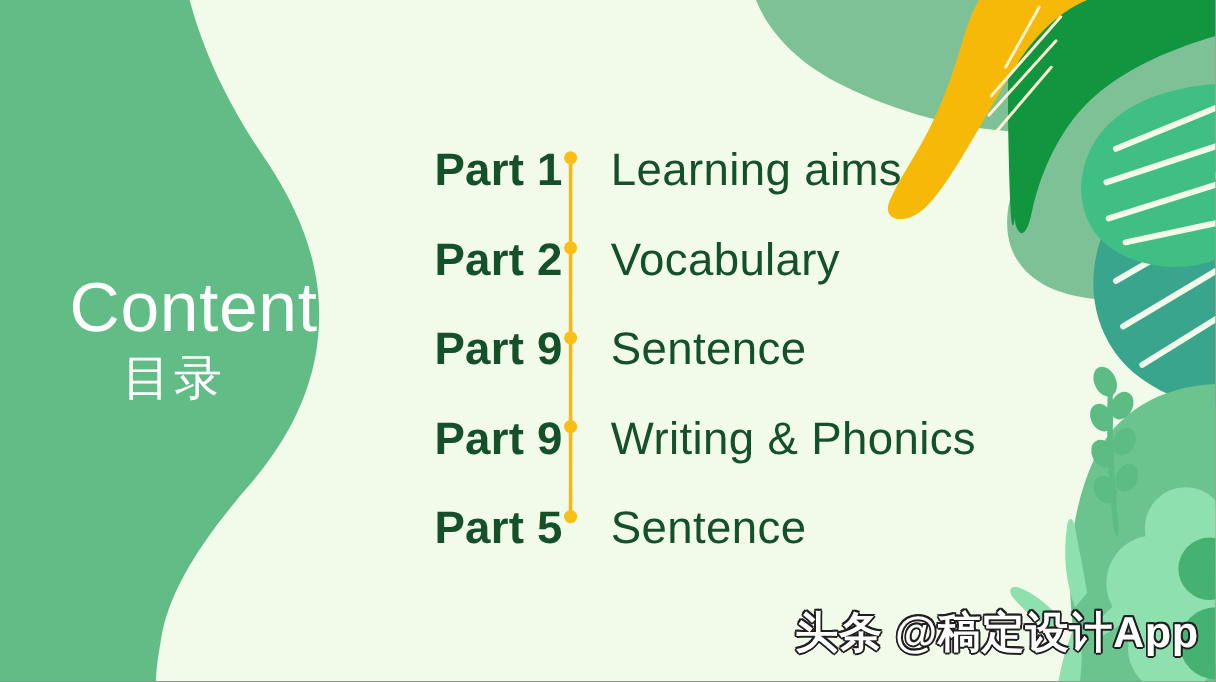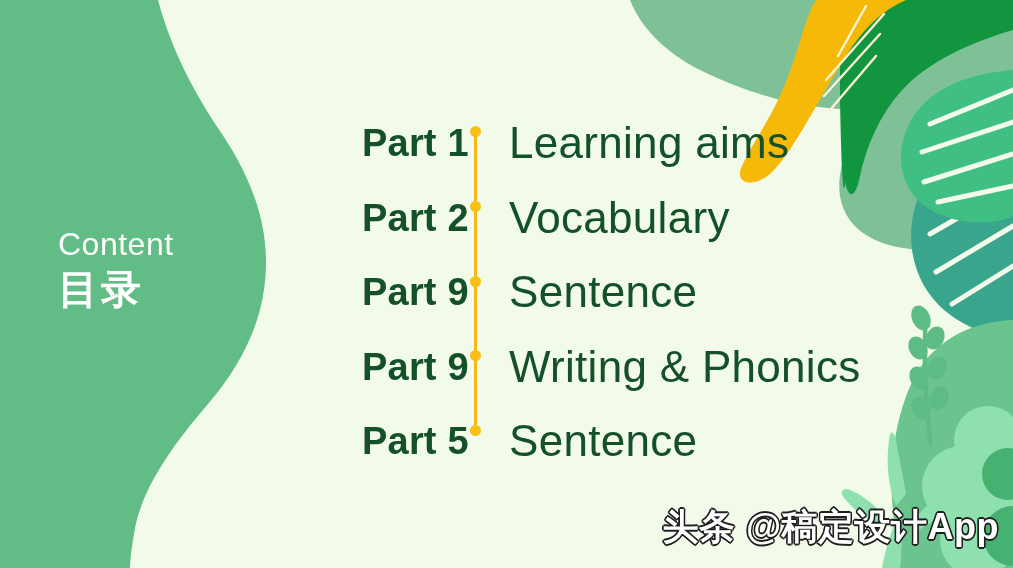--- a/index.html
+++ b/index.html
@@ -29,31 +29,32 @@
   
   .heading {
     position: absolute;
     z-index: 5;
     left: 58px;
     top: 228px;
     color: #ffffff;
     line-height: 1.0;
   }
   .heading .en {
-    font-size: 32px;
+    font-size: 58px;
     font-weight: 300;
     letter-spacing: 0.5px;
     white-space: nowrap;
   }
   .heading .cn {
     font-size: 40px;
-    font-weight: 700;
+    font-weight: 400;
     letter-spacing: 3px;
     margin-top: 9px;
     white-space: nowrap;
+    margin-left: 44px;
   }
 
   
   .toc {
     position: absolute;
     z-index: 5;
     left: 362px;
     top: 106px;
     width: 470px;
   }
@@ -70,21 +71,21 @@
     font-weight: bold;
     color: #14502a;
     letter-spacing: 0.2px;
     white-space: nowrap;
   }
   .part-text {
     position: absolute;
     left: 147px;
     top: 50%;
     transform: translateY(-50%);
-    font-size: 44px;
+    font-size: 38px;
     font-weight: 300;
     color: #14502a;
     letter-spacing: 0.3px;
     white-space: nowrap;
   }
   
   .rail {
     position: absolute;
     z-index: 4;
     left: 473.5px;

